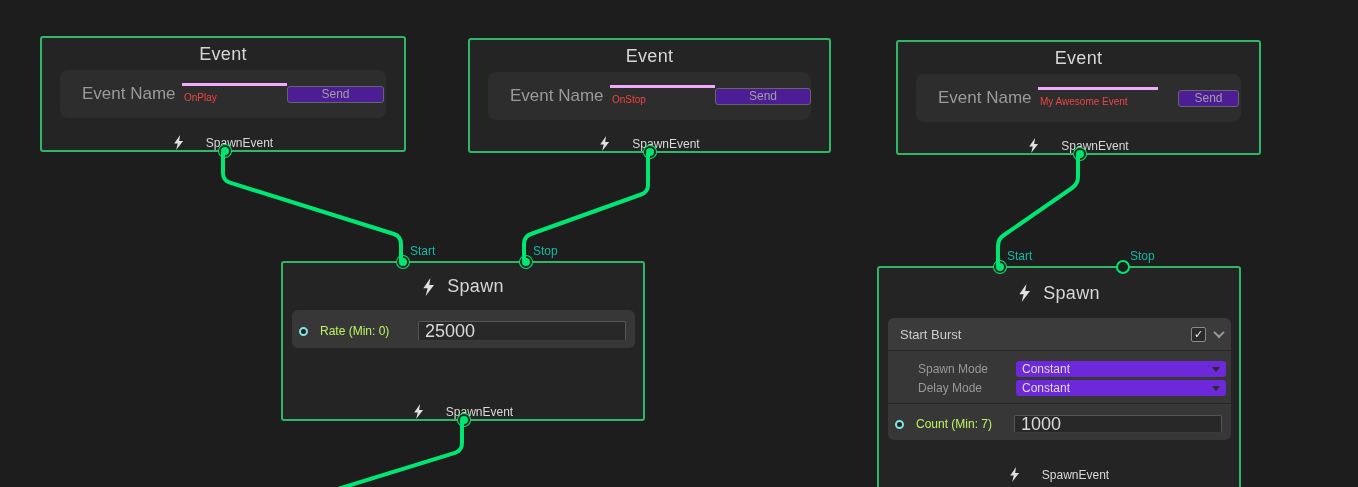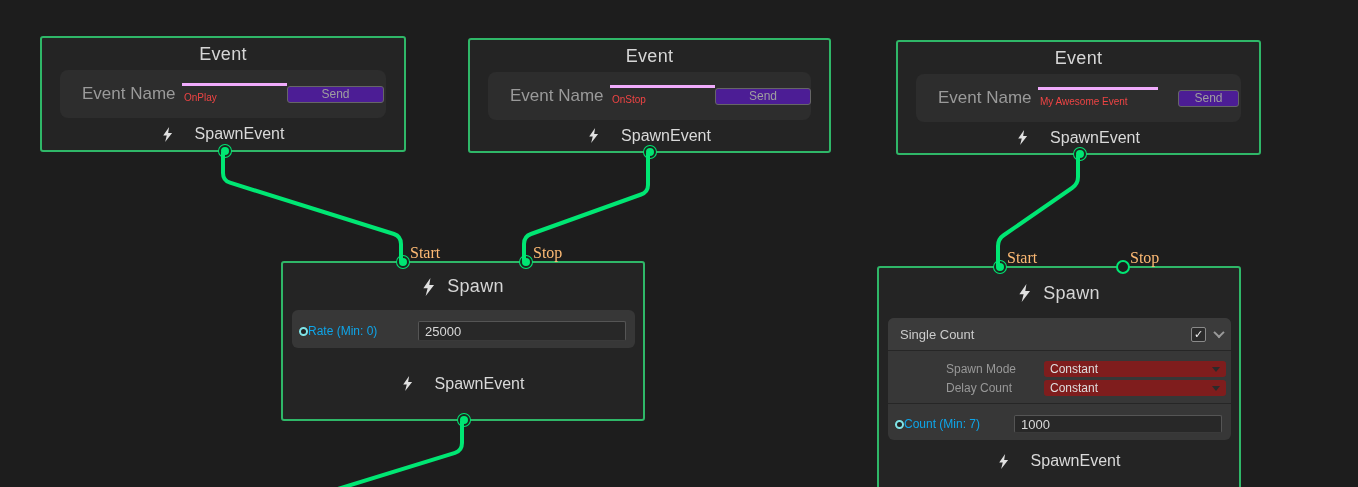--- a/index.html
+++ b/index.html
@@ -37,36 +37,36 @@
     height:22px; padding:4px 2px 0 2px; outline:none; flex:none;
   }
   .send-btn {
     margin-left:auto; height:17px; background:#4c1d95; border:1px solid #666;
     border-radius:3px; color:#9f9f9f; font-size:12px; font-family:inherit;
     display:flex; align-items:center; justify-content:center; cursor:pointer; flex:none;
   }
 
   
   .flow-row {
-    flex:1; display:flex; align-items:center; justify-content:center; gap:22px;
-    color:#d9d9d9; font-size:16px;
+    flex:1; display:flex; align-items:flex-end; justify-content:center; gap:22px;
+    color:#d9d9d9; font-size:12px;
   }
   .port-flow {
     position:absolute; width:14px; height:14px; border-radius:50%;
     background:#00e673; z-index:10;
     display:flex; align-items:center; justify-content:center; cursor:crosshair;
   }
   .port-flow::after {
     content:""; width:8px; height:8px; border-radius:50%;
     background:#00e673; border:2px solid #1b241e;
   }
   .port-flow.hollow { background:#1d1d1d; border:2px solid #00e673; }
   .port-flow.hollow::after { display:none; }
   .port-label {
-    position:absolute; top:-19px; color:#fdba74; font-size:16px; z-index:10; white-space:nowrap;font-family:Liberation Serif, serif;
+    position:absolute; top:-19px; color:#14b8a6; font-size:12px; z-index:10; white-space:nowrap;
   }
 
   
   .block {
     margin:0 8px 0 9px; background:#373737; border-radius:6px; overflow:hidden;
   }
   .block-header {
     height:33px; background:#3b3b3b; display:flex; align-items:center;
     padding:0 8px 0 12px; border-bottom:1px solid #262626;
   }
@@ -75,44 +75,44 @@
     width:15px; height:15px; background:#2b2b2b; border:1px solid #8a8a8a;
     border-radius:2px; color:#f2f2f2; font-size:11px; line-height:13px;
     text-align:center; cursor:pointer; flex:none;
   }
   .checkbox::after { content:"✓"; }
   .chevron {
     width:8px; height:8px; border-right:2px solid #9a9a9a; border-bottom:2px solid #9a9a9a;
     transform:rotate(45deg) translate(-1px,-1px); margin-left:9px; cursor:pointer; flex:none;
   }
   .settings-area { padding:10px 5px 7px 0; border-bottom:1px solid #262626; }
-  .setting-row { display:flex; align-items:center; height:16px; margin-bottom:3px;margin-left:28px; }
+  .setting-row { display:flex; align-items:center; height:16px; margin-bottom:3px; }
   .setting-row:last-child { margin-bottom:0; }
   .setting-label { color:#989898; font-size:12px; padding-left:30px; width:128px; flex:none; }
   .dropdown {
-    flex:1; height:16px; background:#7f1d1d; border-radius:3px; cursor:pointer;
+    flex:1; height:16px; background:#6d28d9; border-radius:3px; cursor:pointer;
     display:flex; align-items:center; padding:0 6px; color:#dedede; font-size:12px;
   }
   .dropdown .arrow {
     margin-left:auto; width:0; height:0;
     border-left:4px solid transparent; border-right:4px solid transparent;
     border-top:5px solid #2b2b2b;
   }
   .rows-area { padding:11px 9px 7px 0; }
   .prop-row { display:flex; align-items:center; height:18px; margin-bottom:2px; position:relative; }
   .prop-row:last-child { margin-bottom:0; }
   .port-data {
     width:9px; height:9px; border-radius:50%; border:2px solid #7fe3e6;
     background:#222; margin-left:7px; flex:none; cursor:crosshair;
   }
-  .prop-label { color:#0ea5e9; font-size:12px; width:110px; flex:none; }
+  .prop-label { color:#bef264; font-size:12px; padding-left:12px; width:110px; flex:none; }
   .prop-field {
     flex:1; height:18px; background:#282828; border:1px solid #555;
     border-bottom-color:#3a3a3a; border-radius:2px; color:#d8d8d8;
-    font-size:13px; font-family:inherit; padding:0 6px; outline:none; min-width:0;
+    font-size:18px; font-family:inherit; padding:0 6px; outline:none; min-width:0;
   }
   .bolt { display:inline-flex; flex:none; }
 </style>
 </head>
 <body>
 
 <div id="canvas">
 
   <svg class="edges" width="1358" height="487">
     <g fill="none" stroke="#00e673" stroke-width="4">
@@ -223,35 +223,35 @@
       <span class="bolt">
         <svg viewBox="0 0 10 14" width="13" height="18">
             <path d="M6.5 0 L1 8 H4.3 L2.8 14 L9.3 5.5 H5.6 Z" fill="#e0e0e0"></path>
           </svg>
       </span>
       <span>Spawn</span>
     </div>
 
     <div class="block">
       <div class="block-header">
-        <span class="block-title">Single Count</span>
+        <span class="block-title">Start Burst</span>
         <span class="checkbox"></span>
         <span class="chevron"></span>
       </div>
 
       <div class="settings-area">
         <div class="setting-row">
           <span class="setting-label">Spawn Mode</span>
           <div class="dropdown">
             <span>Constant</span>
             <span class="arrow"></span>
           </div>
         </div>
         <div class="setting-row">
-          <span class="setting-label">Delay Count</span>
+          <span class="setting-label">Delay Mode</span>
           <div class="dropdown">
             <span>Constant</span>
             <span class="arrow"></span>
           </div>
         </div>
       </div>
 
       <div class="rows-area">
         <div class="prop-row">
           <span class="port-data"></span>

